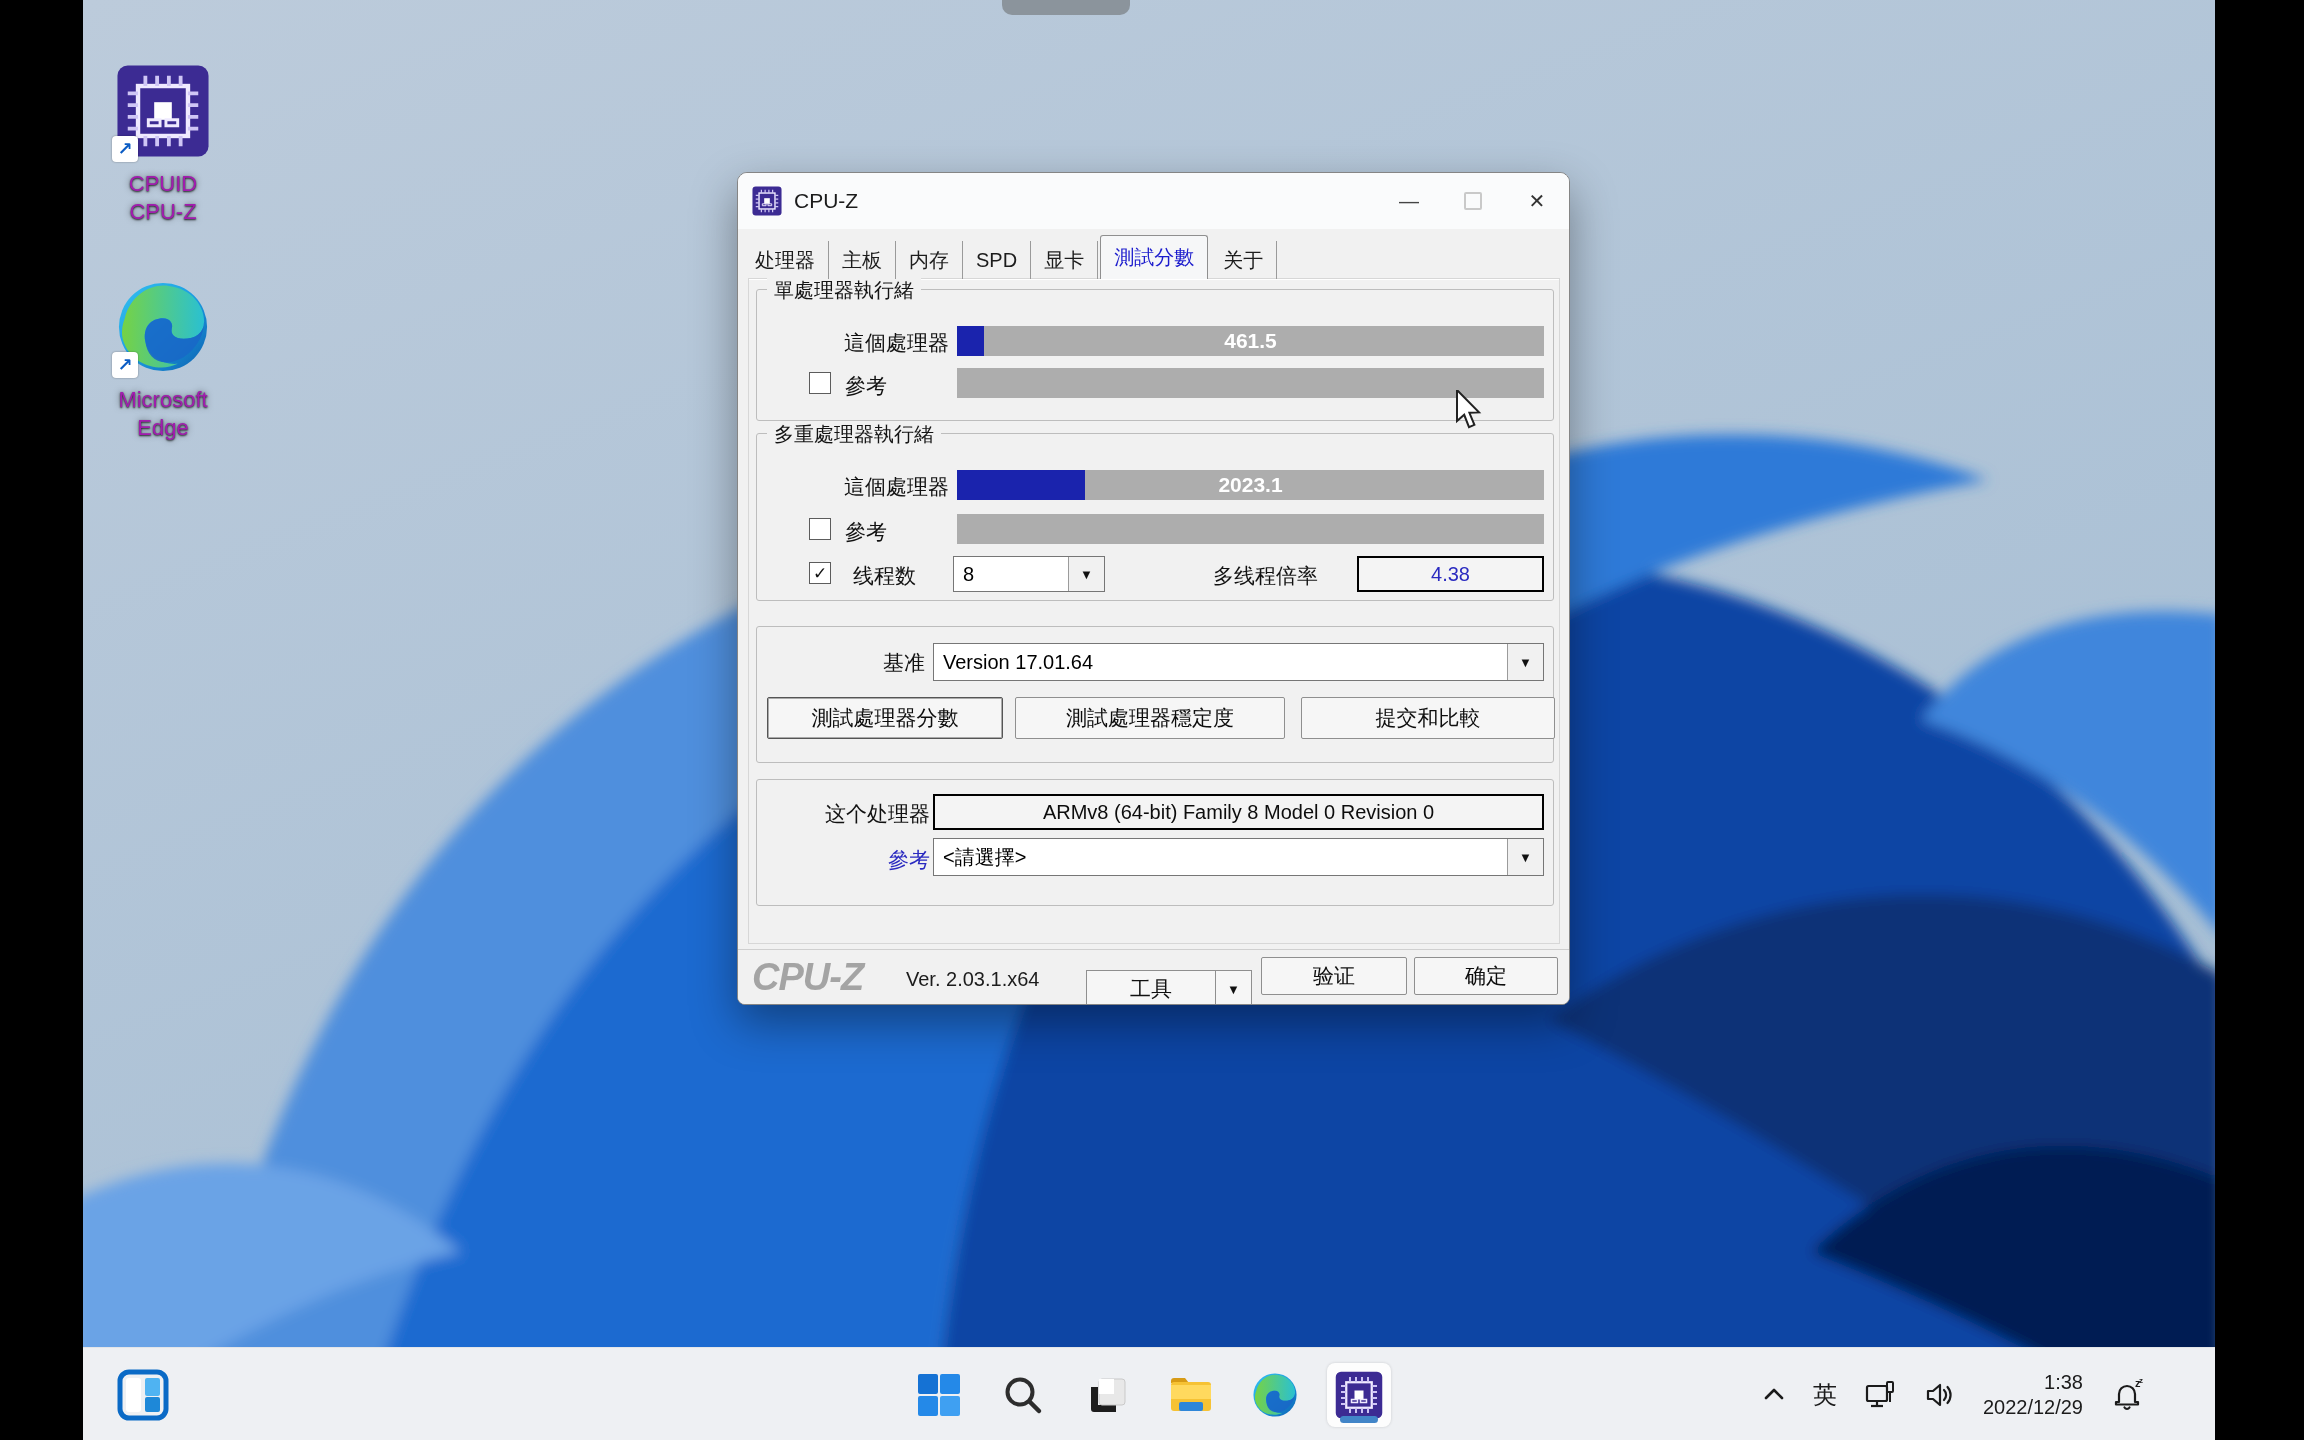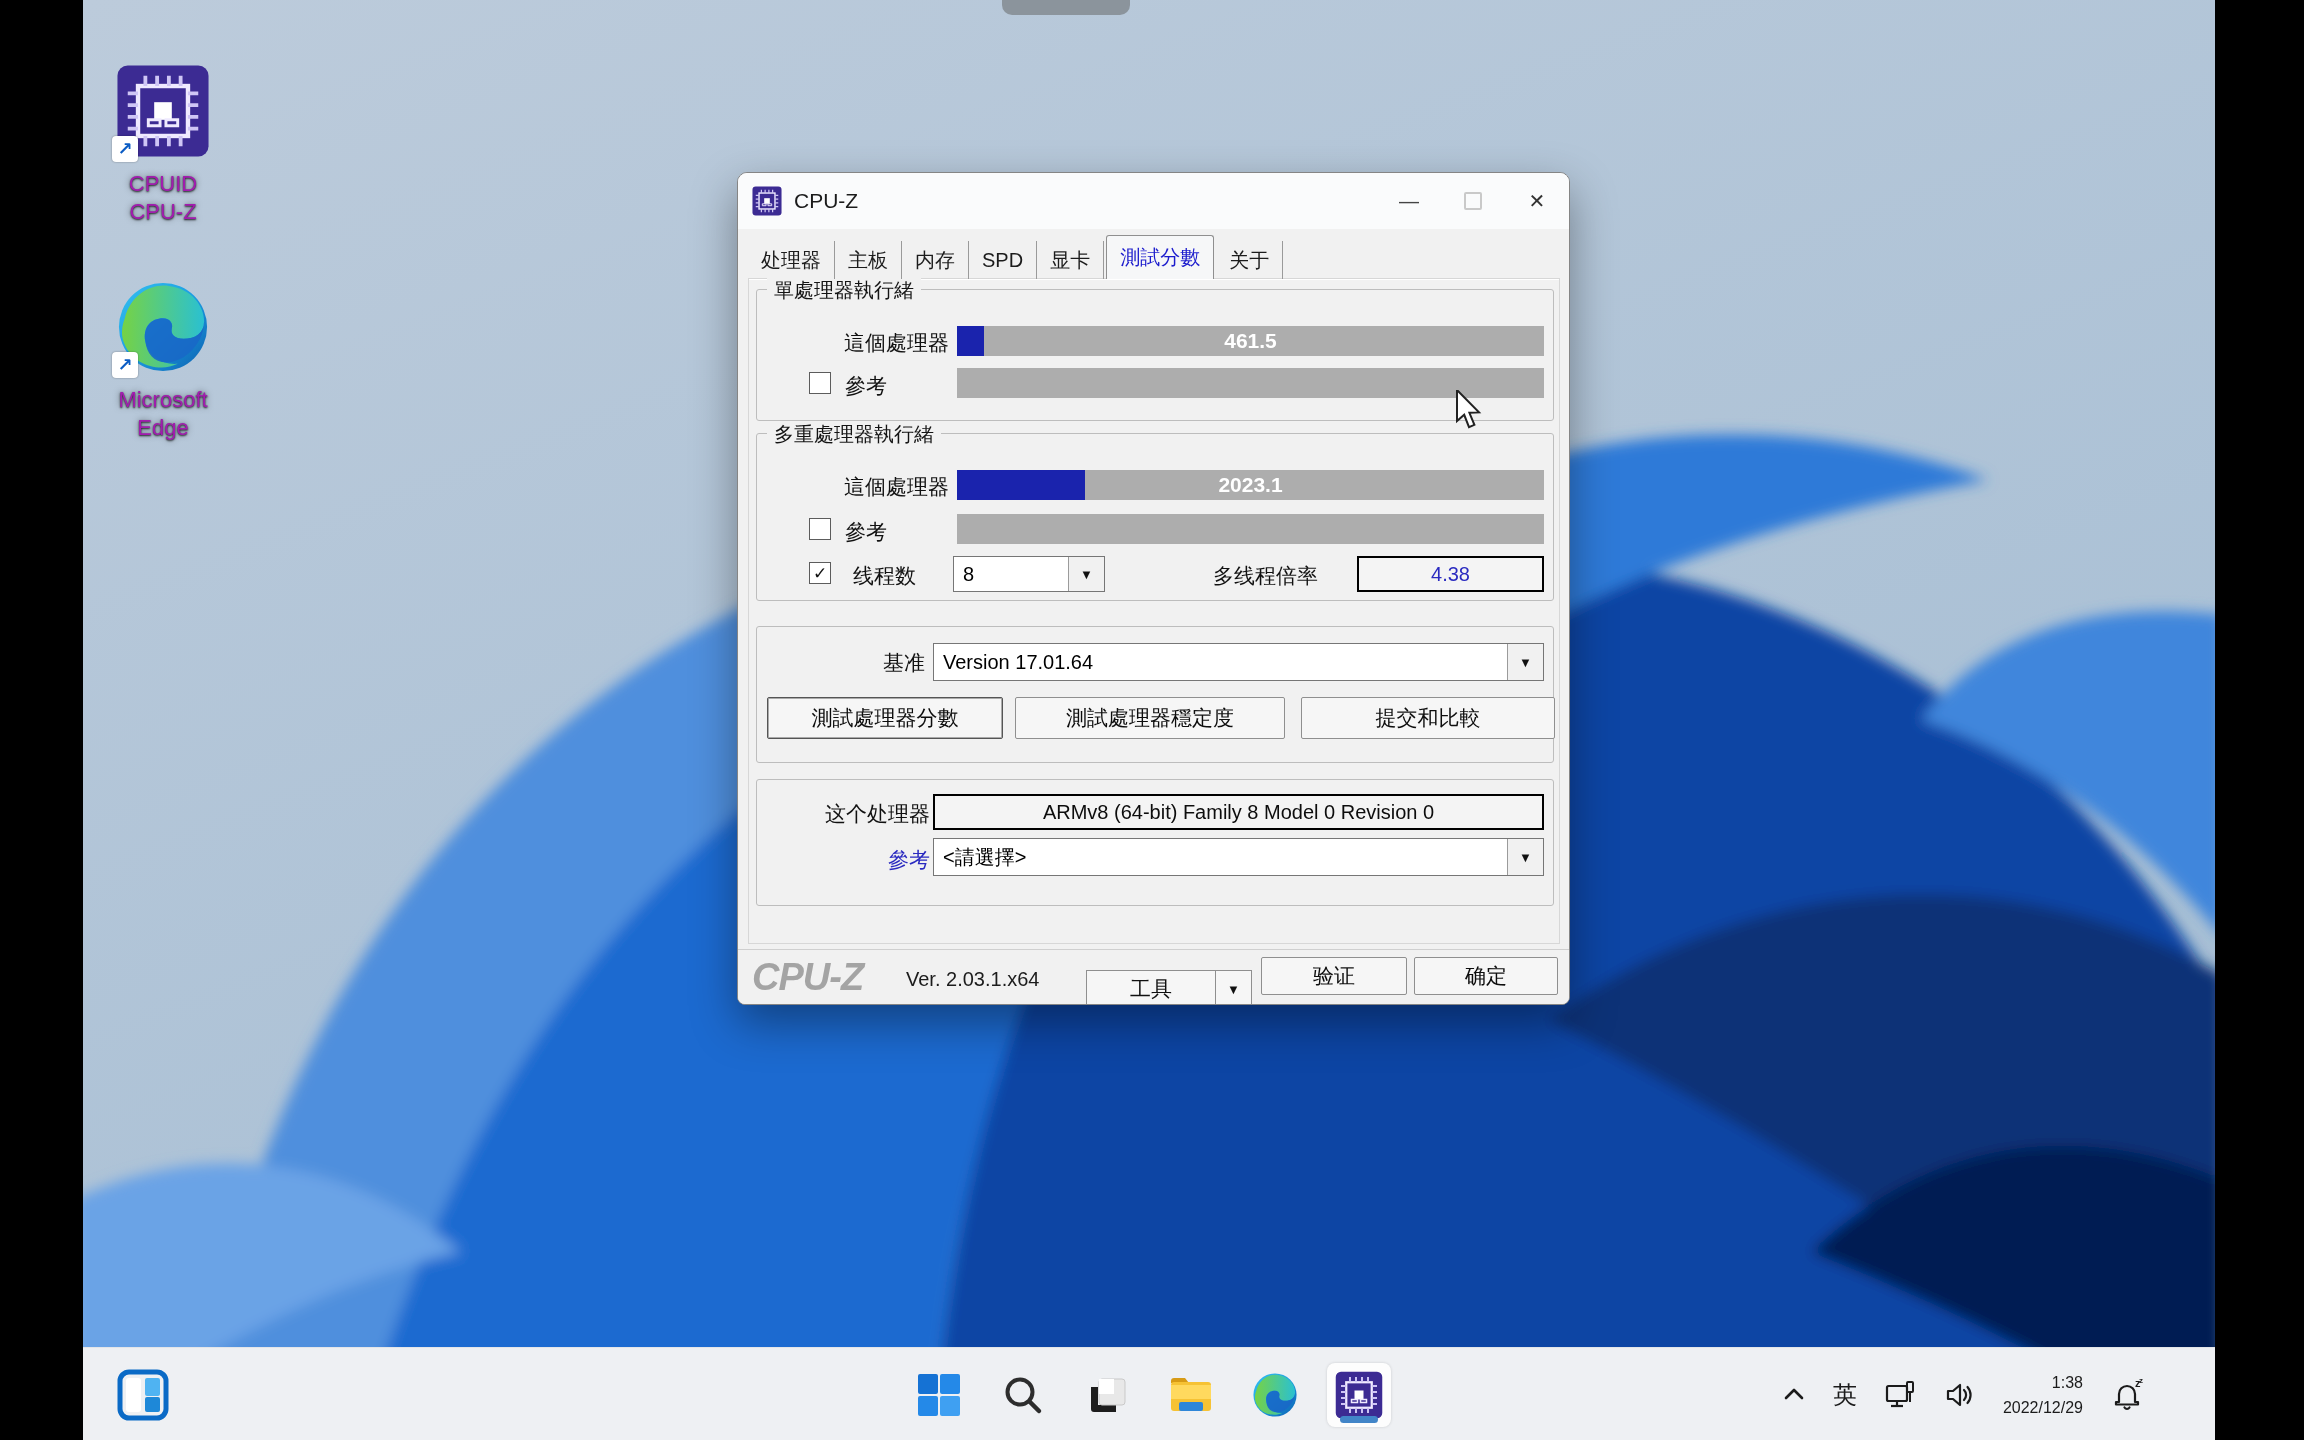--- a/index.html
+++ b/index.html
@@ -29,21 +29,21 @@
               display:flex; align-items:center; padding-left:14px; }
   .titlebar .t-icon { width:30px; height:30px; margin-right:12px; }
   .titlebar .t-text { font-size:21px; color:#1b1b1b; }
   .controls { position:absolute; right:0; top:0; height:56px; display:flex; }
   .ctl { width:64px; height:56px; display:flex; align-items:center; justify-content:center;
          font-size:20px; color:#333; }
   .ctl .box { width:18px; height:18px; border:2px solid #c9c9c9; border-radius:2px; }
   .ctl.min { color:#444; }
 
   
-  .tabs { position:absolute; left:10px; top:62px; height:44px; display:flex; align-items:flex-end; z-index:3; }
+  .tabs { position:absolute; left:4px; top:62px; height:44px; display:flex; align-items:flex-end; z-index:3; }
   .tab { height:38px; padding:0 13px; display:flex; align-items:center; font-size:20px; color:#1c1c1c;
          border-right:1px solid #9a9a9a; background:transparent; }
   .tab.last { border-right:1px solid #9a9a9a; }
   .tab.selected { height:44px; background:#f6f7f8; border:1px solid #8f8f8f; border-bottom:none;
                   border-radius:3px 3px 0 0; color:#1c1ccd; font-weight:normal; margin:0 2px; }
   .tab-page { position:absolute; left:10px; top:105px; width:812px; height:666px;
               border:1px solid #d7d7d7; background:#f1f1f1; box-shadow:inset 0 1px 0 #fff; }
 
   
   .group { position:absolute; left:18px; width:798px; border:1px solid #bdbdbd; border-radius:3px; }
@@ -93,21 +93,21 @@
                display:flex; align-items:center; gap:20px; }
   .tb-btn { width:64px; height:64px; display:flex; align-items:center; justify-content:center;
             border-radius:8px; position:relative; }
   .tb-btn.active { background:#fdfdfd; box-shadow:0 0 3px rgba(0,0,0,.15); }
   .tb-btn.active .under { position:absolute; bottom:4px; left:50%; transform:translateX(-50%);
                           width:38px; height:7px; border-radius:4px; background:#4285c8; }
   .tray { position:absolute; right:0; top:0; height:93px; display:flex; align-items:center;
           gap:26px; padding-right:70px; }
   .tray-item { display:flex; align-items:center; justify-content:center; color:#1b1b1b; }
   .tray-lang { font-size:24px; color:#1b1b1b; }
-  .clock { text-align:right; font-size:16px; line-height:25px; color:#1b1b1b; }
+  .clock { text-align:right; font-size:20px; line-height:25px; color:#1b1b1b; }
 
   .black-bar { position:absolute; top:0; height:1440px; background:#000; }
 </style>
 </head>
 <body>
 
 <svg width="0" height="0" style="position:absolute">
   <defs>
     <symbol id="icon-cpuz" viewBox="0 0 64 64">
       <rect x="1" y="1" width="62" height="62" rx="7" fill="#3c2b93"></rect>

